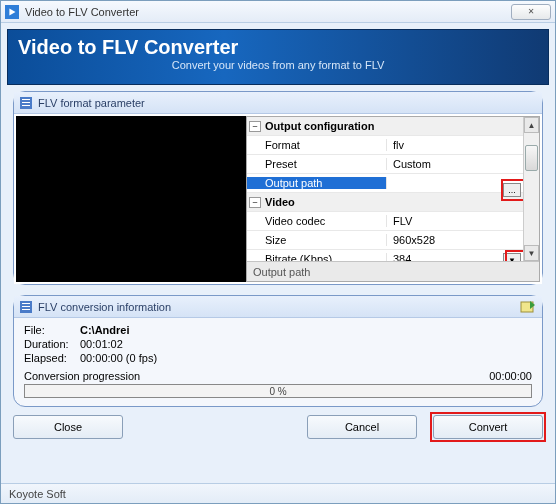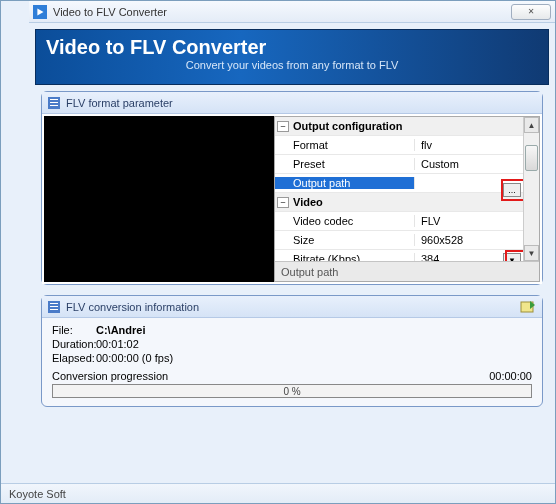--- a/index.html
+++ b/index.html
@@ -10,21 +10,20 @@
     width: 556px;
     height: 504px;
     overflow: hidden;
   }
   .window {
     width: 556px;
     height: 504px;
     border: 1px solid #7b9ebd;
     background: #e8f0fa;
     position: relative;
-    padding-left: 28px;
   }
   .titlebar {
     height: 22px;
     background: linear-gradient(#f5f9fe, #e4ecf7);
     border-bottom: 1px solid #b8cde4;
     display: flex;
     align-items: center;
     padding: 0 4px;
     position: relative;
   }
@@ -49,21 +48,21 @@
     border: 1px solid #082d5c;
     padding: 6px 10px;
     color: #fff;
     position: relative;
   }
   .banner-title { font-size: 20px; font-weight: bold; }
   .banner-sub { font-size: 11px; color: #d6e6f8; text-align: center; }
   .panel {
     margin: 4px 12px;
     border: 1px solid #7a99c8;
-    border-radius: 6px;
+    border-radius: 12px;
     background: #f4f7fc;
   }
   .panel-hd {
     height: 22px;
     background: linear-gradient(#e8f0fc, #d5e3f6);
     border-bottom: 1px solid #b5c9e6;
     display: flex;
     align-items: center;
     padding: 0 6px;
     font-size: 11px;
@@ -135,21 +134,21 @@
   .scroll .arrow { height: 16px; background: #e9e9e9; border: 1px solid #bbb; display:flex;align-items:center;justify-content:center;font-size:8px;color:#444; }
   .scroll .track { flex: 1; position: relative; }
   .scroll .thumb { position: absolute; left: 1px; right: 1px; top: 12px; height: 26px; background: linear-gradient(#f7f7f7,#d9d9d9); border:1px solid #9aa; border-radius:2px; }
   .grid-footer {
     position: absolute; bottom: 0; left: 0; right: 0; height: 20px;
     background: #eaeaea; border-top: 1px solid #c4c4c4;
     display:flex; align-items:center; padding-left: 6px; color:#555;
   }
   .info-body { padding: 6px 10px 8px 10px; font-size: 11px; }
   .info-row { display:flex; margin-bottom: 2px; }
-  .info-row .k { width: 44px; }
+  .info-row .k { width: 56px; }
   .info-row .v { font-weight: bold; }
   .progline { display:flex; justify-content: space-between; margin-top: 6px; align-items: flex-end; }
   .progbar {
     height: 14px; border: 1px solid #888; background: #f3f3f3;
     margin-top: 2px; display:flex; align-items:center; justify-content:center;
     font-size: 10px; color:#444;
   }
   .btnrow {
     margin: 8px 12px 2px 12px;
     display: flex;
@@ -295,18 +294,27 @@
       <div class="progline">
         <span>Conversion progression</span>
         <span>00:00:00</span>
       </div>
       <div class="progbar">
         <span>0 %</span>
       </div>
     </div>
   </div>
 
+  <div class="btnrow">
+    <div class="btn" style="width:110px;">Close</div>
+    <div style="flex:1"></div>
+    <div class="btn" style="width:110px; margin-right:16px;">Cancel</div>
+    <div style="position:relative;">
+      <div class="btn" style="width:110px;">Convert</div>
+      <div class="red-hl" style="left:-3px; top:-3px; width:116px; height:30px;"></div>
+    </div>
+  </div>
 
   <div class="statusbar">
     <span>Koyote Soft</span>
   </div>
 
 </div>
 
 </body></html>

